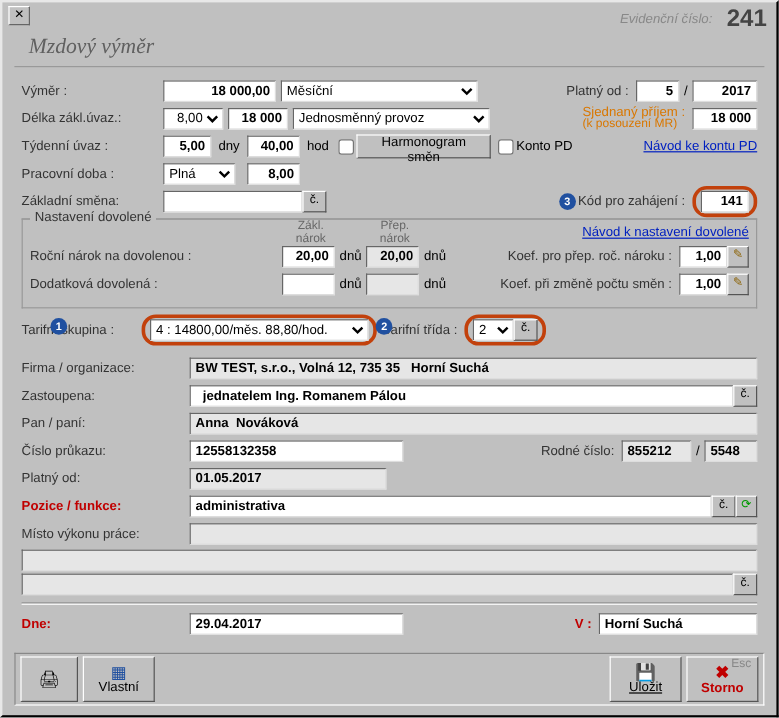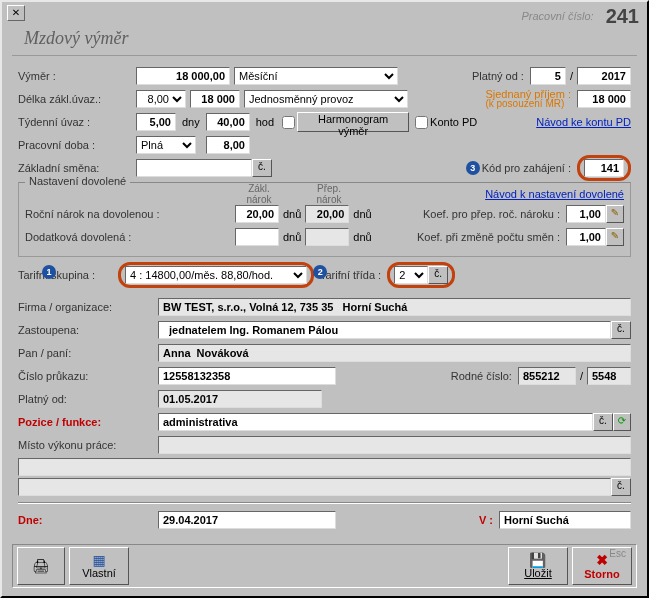--- a/index.html
+++ b/index.html
@@ -120,21 +120,21 @@
   hr.sep { border: none; border-top: 1px solid #888; border-bottom: 1px solid #fff; margin: 6px 0; }
 </style>
 </head>
 <body>
 
 <div class="window">
   <div class="close-x">✕</div>
 
   <div class="header-row">
     <div style="flex:1"></div>
-    <span style="font-style:italic">Pracovní číslo:</span>
+    <span style="font-style:italic">Evidenční číslo:</span>
     <span style="width:12px"></span>
     <span class="num">241</span>
   </div>
 
   <div class="title-row">
     <span>Mzdový výměr</span>
   </div>
 
   <div class="form-area">
 
@@ -172,21 +172,21 @@
       <input class="fld bold right" style="width: 54px;" value="18 000">
     </div>
 
     <div class="row">
       <span class="lbl" style="width:118px">Týdenní úvaz :</span>
       <input class="fld bold right" style="width: 40px;" value="5,00">
       <span style="padding:0 6px">dny</span>
       <input class="fld bold right" style="width: 44px;" value="40,00">
       <span style="padding:0 6px">hod</span>
       <input type="checkbox" class="chk" style="">
-      <button class="btn-flat" style="width:112px">Harmonogram výměr</button>
+      <button class="btn-flat" style="width:112px">Harmonogram směn</button>
       <input type="checkbox" class="chk" style="margin-left: 6px;">
       <span>Konto PD</span>
       <span style="flex:1"></span>
       <span class="link">Návod ke kontu PD</span>
     </div>
 
     <div class="row">
       <span class="lbl" style="width:118px">Pracovní doba :</span>
       <select class="fld" style="width:60px">
         <option>Plná</option>

